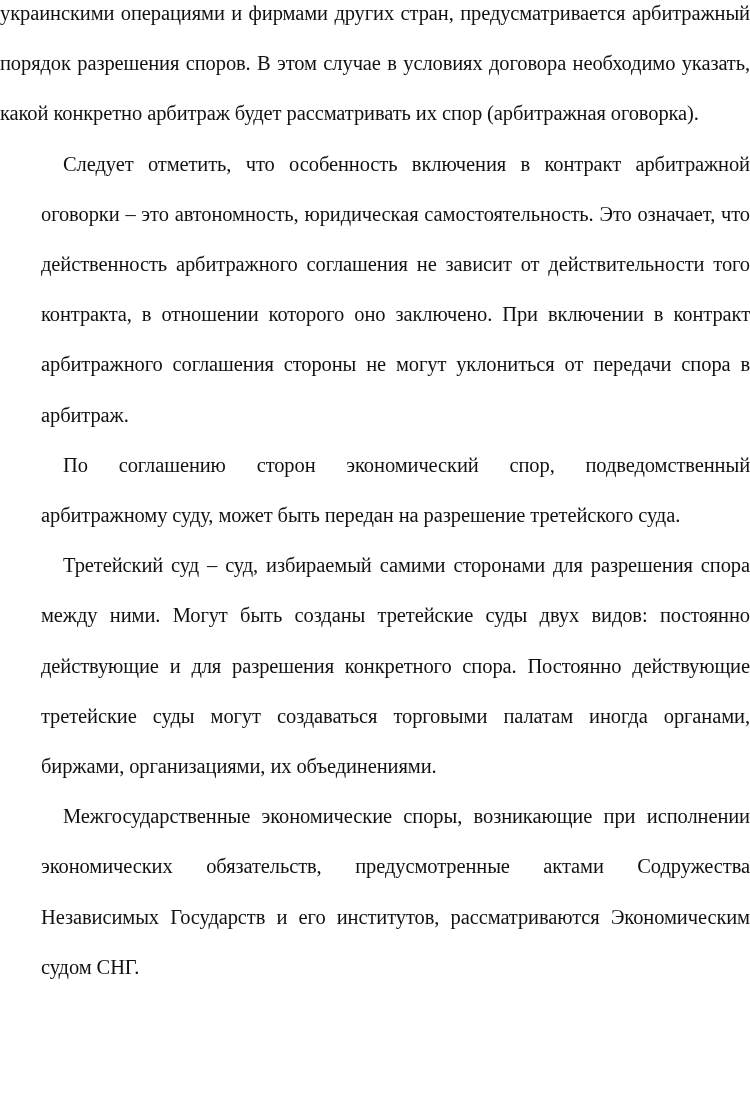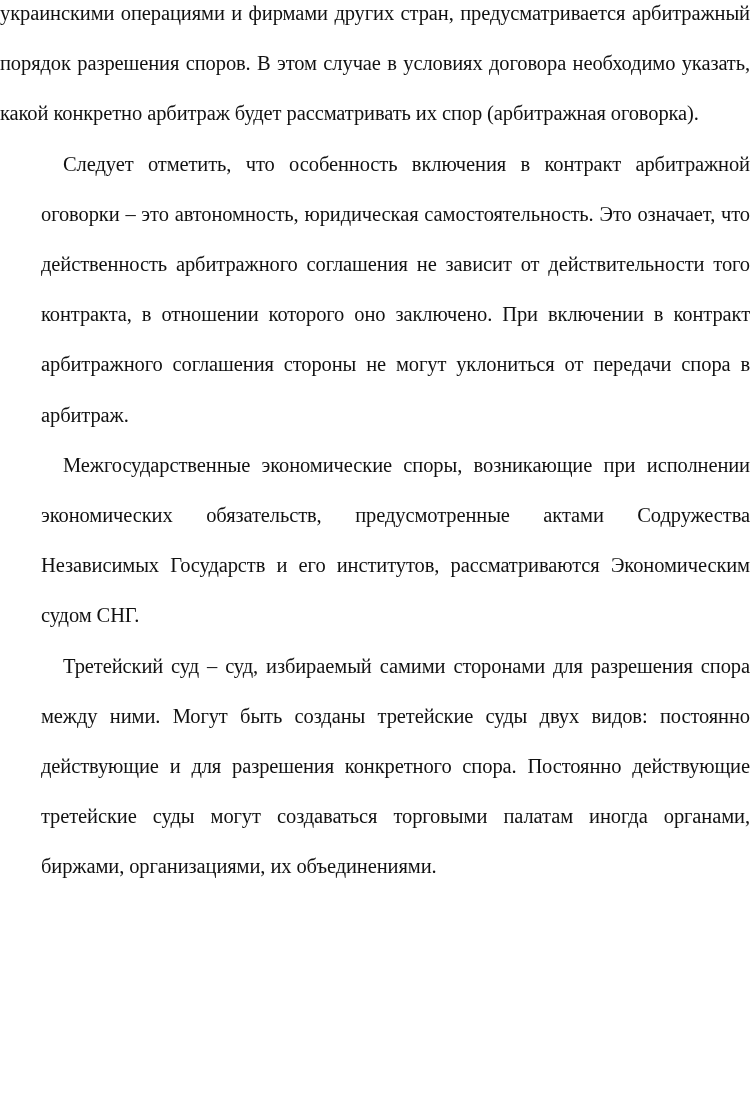--- a/index.html
+++ b/index.html
@@ -36,15 +36,16 @@
     .para-continued {
       text-indent: 0;
     }
   </style>
 </head>
 <body>
 
 <div class="page">
   <p class="para para-continued">украинскими операциями и фирмами других стран, предусматривается арбитражный порядок разрешения споров. В этом случае в условиях договора необходимо указать, какой конкретно арбитраж будет рассматривать их спор (арбитражная оговорка).</p>
   <p class="para indent">Следует отметить, что особенность включения в контракт арбитражной оговорки – это автономность, юридическая самостоятельность. Это означает, что действенность арбитражного соглашения не зависит от действительности того контракта, в отношении которого оно заключено. При включении в контракт арбитражного соглашения стороны не могут уклониться от передачи спора в арбитраж.</p>
+  <p class="para indent">По соглашению сторон экономический спор, подведомственный арбитражному суду, может быть передан на разрешение третейского суда.</p>
+  <p class="para indent">Третейский суд – суд, избираемый самими сторонами для разрешения спора между ними. Могут быть созданы третейские суды двух видов: постоянно действующие и для разрешения конкретного спора. Постоянно действующие третейские суды могут создаваться торговыми палатам иногда органами, биржами, организациями, их объединениями.</p>
   <p class="para indent">Межгосударственные экономические споры, возникающие при исполнении экономических обязательств, предусмотренные актами Содружества Независимых Государств и его институтов, рассматриваются Экономическим судом СНГ.</p>
-  <p class="para indent">Третейский суд – суд, избираемый самими сторонами для разрешения спора между ними. Могут быть созданы третейские суды двух видов: постоянно действующие и для разрешения конкретного спора. Постоянно действующие третейские суды могут создаваться торговыми палатам иногда органами, биржами, организациями, их объединениями.</p>
 </div>
 
 </body></html>

